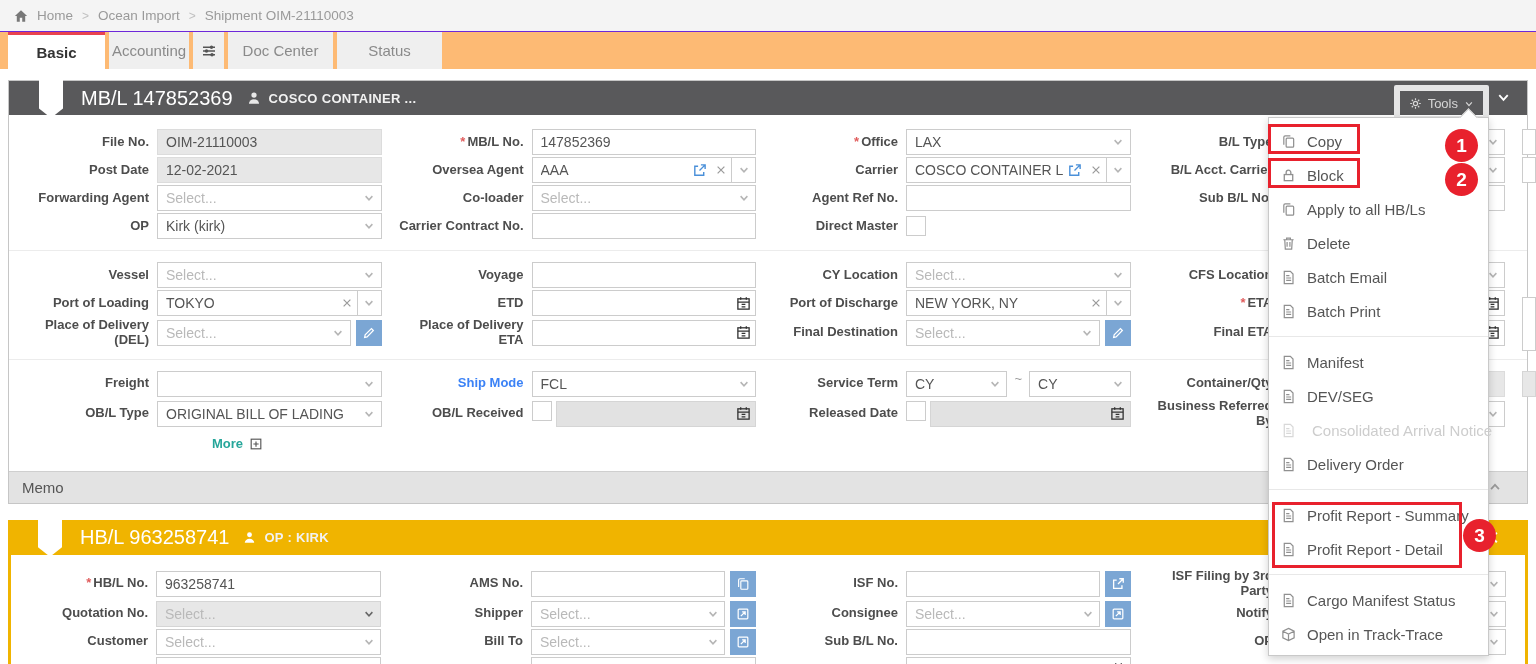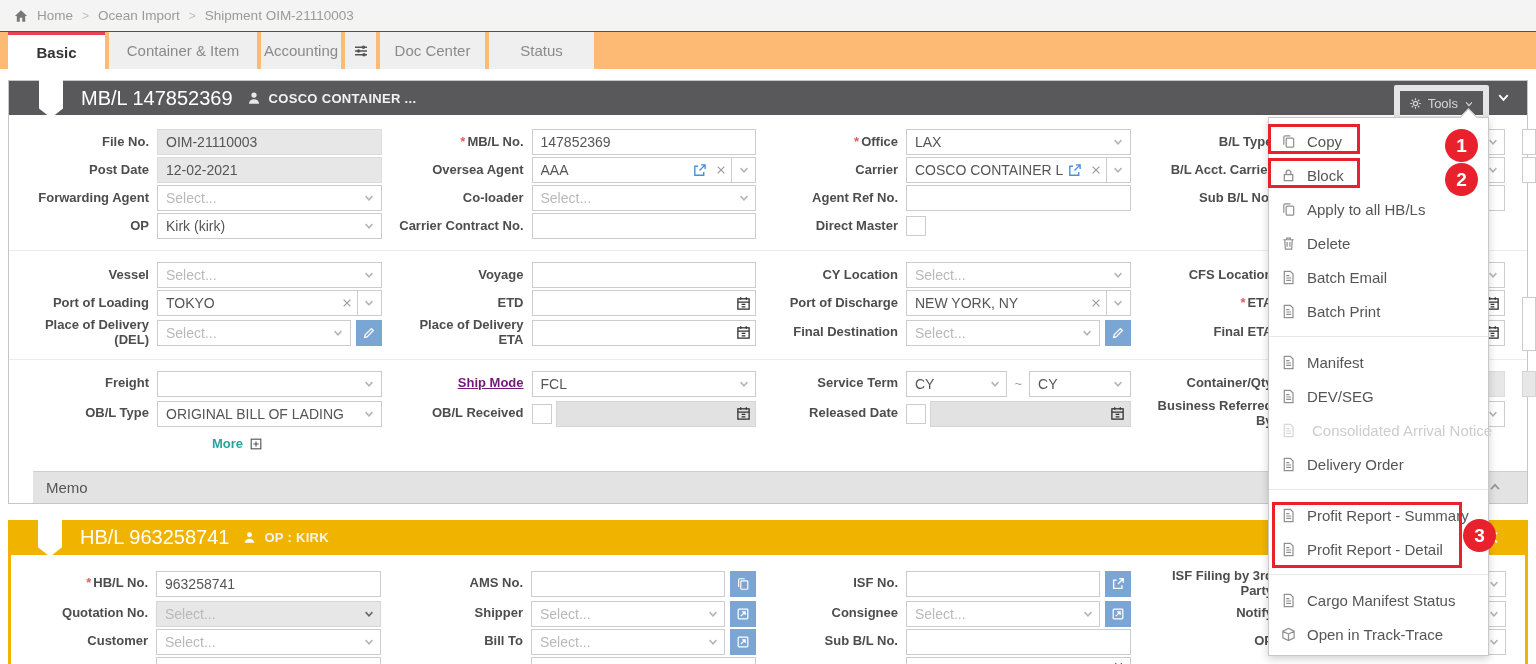--- a/index.html
+++ b/index.html
@@ -37,21 +37,21 @@
   .bar-collapse{position:absolute;right:15px;top:9px;color:#fff;cursor:pointer;}
   .hbl-collapse{position:absolute;right:23px;top:10px;color:#fff;cursor:pointer;}
 
   
   .form{padding:14px 0 0 0;}
   .frow{display:flex;margin:0 10px 2px 10px;}
   .fcol{width:25%;display:flex;align-items:center;padding-right:12px;box-sizing:border-box;min-width:0;}
   .flabel{width:130px;flex:none;text-align:right;padding-right:8px;font-size:13px;font-weight:bold;
           color:#4d4d4d;line-height:1.15;}
   .flabel .req{color:#e05c5c;margin-right:2px;}
-  .field{flex:1;display:flex;align-items:center;min-width:0;}
+  .field{flex:1;display:flex;min-width:0;}
   .fbox{box-sizing:border-box;height:26px;border:1px solid #ccc;background:#fff;display:flex;align-items:center;
         flex:1;min-width:0;padding-left:8px;font-size:14px;color:#555;}
   .fval{flex:1;white-space:nowrap;overflow:hidden;}
   .ph{color:#b9b9b9;}
   .fbox.ro{background:#e7e7e7;border-color:#dcdcdc;}
   .fbox.gray{background:#e7e7e7;border-color:#d5d5d5;}
   .chev-zone{width:23px;flex:none;align-self:stretch;display:flex;align-items:center;justify-content:center;color:#b5b5b5;}
   .chev-zone.bordered{border-left:1px solid #ccc;}
   .chev-zone.dark{color:#666;}
   .in-ic{flex:none;margin:0 4px;display:flex;align-items:center;}
@@ -61,25 +61,25 @@
   .cb{width:20px;height:20px;flex:none;border:1px solid #ccc;background:#fff;box-sizing:border-box;}
   .date-dis{margin-left:4px;background:#e2e2e2;border-color:#d5d5d5;}
   .btn-blue{width:26px;height:26px;flex:none;margin-left:5px;background:#7ba6d4;color:#fff;display:flex;
             align-items:center;justify-content:center;cursor:pointer;}
   .tilde{color:#999;margin:0 7px;font-size:13px;}
   .st-box{max-width:104px;}
   .sep{border-top:1px solid #ececec;margin:11px 0;}
   .more-row{margin:6px 0 0 203px;height:18px;display:flex;align-items:center;gap:6px;}
   .more-label{color:#26a69a;font-size:13px;font-weight:bold;}
   .more-row .plus-ic{color:#555;}
-  .lbl-blue{color:#701a75;text-decoration:underline;}
+  .lbl-blue{color:#3b82f6;}
 
   
   .memo-bar{margin-top:18px;height:31px;background:#e3e3e3;border-top:1px solid #cfcfcf;display:flex;
-            align-items:center;padding:0 13px;font-size:15px;color:#555;position:relative;cursor:pointer;margin-left:24px;}
+            align-items:center;padding:0 13px;font-size:15px;color:#555;position:relative;cursor:pointer;}
   .memo-collapse{position:absolute;right:24px;top:8px;color:#999;}
 
   
   .hbl-panel{margin-top:16px;border-left:3px solid #f0b400;border-right:3px solid #f0b400;background:#fff;}
   .hbl-panel .bar{height:35px;}
   .hbl-panel .bookmark{left:27px;}
   .hbl-panel .bar-title{margin-left:69px;}
   .hbl-panel .frow{margin-left:7px;margin-right:7px;}
 
   
@@ -183,23 +183,20 @@
   <span>Home</span>
   <span class="crumb-sep">&gt;</span>
   <span>Ocean Import</span>
   <span class="crumb-sep">&gt;</span>
   <span>Shipment OIM-21110003</span>
 </div>
 
 <div class="tabs">
   <div class="tab active" style="width:97px">
       <span>Basic</span>
-    </div>
-  <div class="tab" style="width:148px">
-      <span>Container &amp; Item</span>
     </div>
   <div class="tab" style="width:80px">
       <span>Accounting</span>
     </div>
   <div class="tab-filter">
     <svg class="ic" width="16" height="16">
         <use href="#i-sliders"></use>
       </svg>
   </div>
   <div class="tab" style="width:105px">

